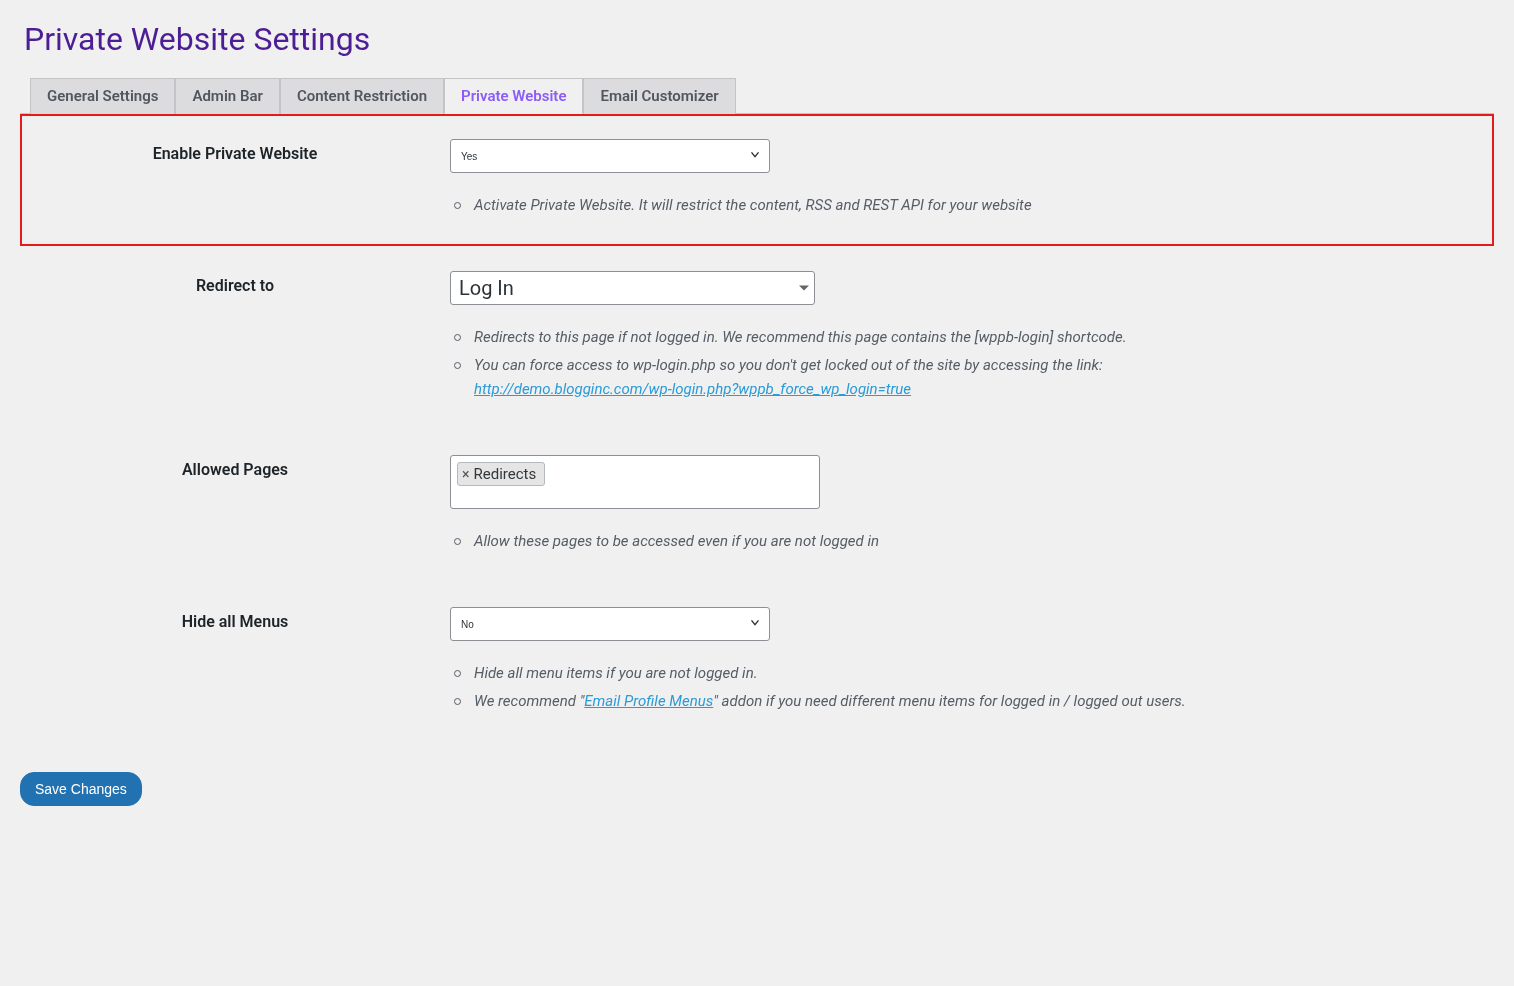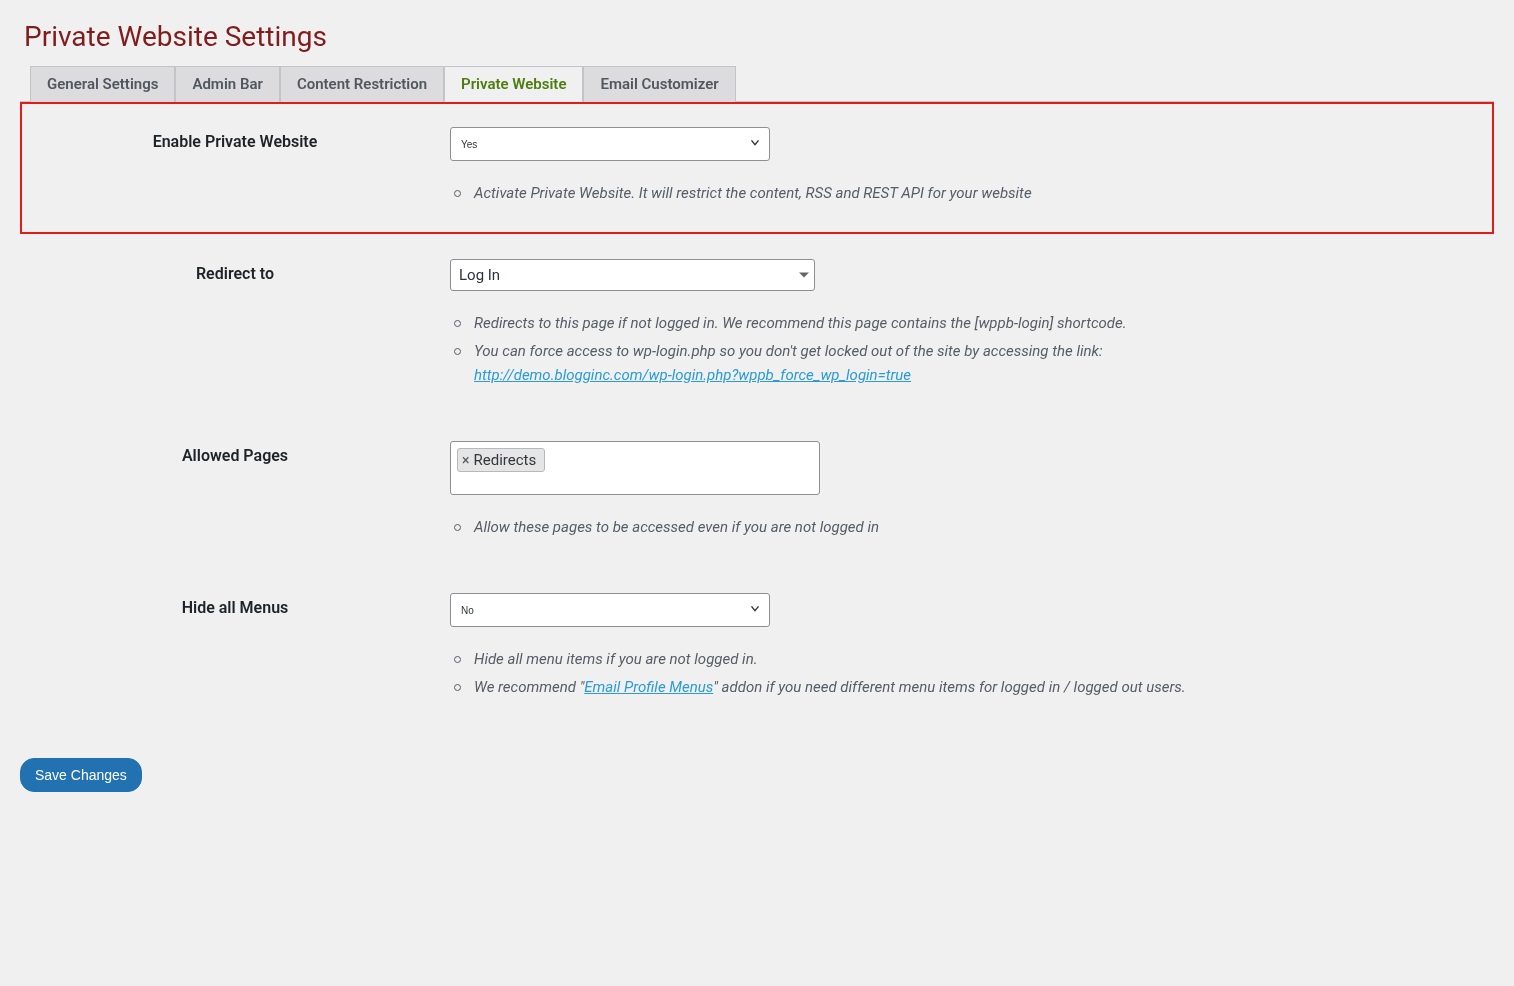--- a/index.html
+++ b/index.html
@@ -1,29 +1,29 @@
 <!DOCTYPE html>
 <html><head>
 <meta charset="utf-8">
 <style>
 * { box-sizing: border-box; margin: 0; padding: 0; }
 body { font-family: -apple-system, BlinkMacSystemFont, "Segoe UI", Roboto, Oxygen-Sans, Ubuntu, Cantarell, "Helvetica Neue", sans-serif; background: #f0f0f1; color: #1d2327; padding: 10px 20px; font-size: 14px; }
-h1 { font-size: 28px; font-weight: 400; margin: 10px 0 13px 4px; color: #7f1d1d; }
+h1 { font-size: 32px; font-weight: 400; margin: 10px 0 20px 4px; color: #4c1d95; }
 .nav-tabs { border-bottom: 1px solid #c3c4c7; margin-bottom: 0; display: flex; padding-left: 10px; }
 .nav-tab { display: inline-block; padding: 8px 16px; background: #dcdcde; border: 1px solid #c3c4c7; border-bottom: none; color: #50575e; font-size: 15px; font-weight: 600; cursor: pointer; margin-bottom: -1px; }
-.nav-tab.active { background: #f0f0f1; border-bottom: 1px solid #f0f0f1; color: #4d7c0f; }
+.nav-tab.active { background: #f0f0f1; border-bottom: 1px solid #f0f0f1; color: #8b5cf6; }
 .form-table { width: 100%; border-collapse: collapse; }
 .form-table tr.highlighted { outline: 2px solid #e21b1b; outline-offset: -2px; }
 .form-table th { text-align: center; vertical-align: top; padding: 30px 10px 30px 10px; width: 430px; font-size: 16px; font-weight: 600; color: #1d2327; }
 .form-table td { padding: 25px 10px 25px 0; vertical-align: top; }
 .select-wrap { position: relative; display: inline-block; }
 select.wp-select { appearance: none; -webkit-appearance: none; background: #fff; border: 1px solid #8c8f94; border-radius: 3px; padding: 6px 30px 6px 10px; font-size: 10px; min-height: 34px; width: 320px; color: #2c3338; cursor: pointer; }
 .select-wrap .chev { position: absolute; right: 8px; top: 50%; transform: translateY(-50%); pointer-events: none; color: #2c3338; }
 .select2-wrap { display: inline-block; position: relative; }
-.select2 { background: #fff; border: 1px solid #8c8f94; border-radius: 3px; padding: 4px 24px 4px 8px; width: 365px; min-height: 32px; font-size: 15px; color: #2c3338; cursor: pointer; display: flex; align-items: center; }
+.select2 { background: #fff; border: 1px solid #8c8f94; border-radius: 3px; padding: 4px 24px 4px 8px; width: 365px; min-height: 32px; font-size: 20px; color: #2c3338; cursor: pointer; display: flex; align-items: center; }
 .select2 .arrow { position: absolute; right: 6px; top: 50%; transform: translateY(-50%); width: 0; height: 0; border-left: 5px solid transparent; border-right: 5px solid transparent; border-top: 5px solid #666; }
 .tagbox { background: #fff; border: 1px solid #8c8f94; border-radius: 3px; padding: 6px; width: 370px; min-height: 54px; cursor: text; }
 .tag { display: inline-flex; align-items: center; background: #e5e5e5; border: 1px solid #b4b9be; border-radius: 3px; padding: 2px 8px 2px 4px; font-size: 15px; color: #32373c; }
 .tag .x { margin-right: 4px; color: #555; cursor: pointer; font-size: 14px; }
 ul.desc { list-style: none; margin-top: 20px; max-width: 870px; }
 ul.desc li { position: relative; padding-left: 24px; font-style: italic; color: #555d66; font-size: 15px; line-height: 1.6; margin-bottom: 4px; }
 ul.desc li::before { content: ""; position: absolute; left: 4px; top: 9px; width: 5px; height: 5px; border: 1px solid #555d66; border-radius: 50%; }
 ul.desc a { color: #2a9bd6; text-decoration: underline; }
 .submit { margin-top: 30px; }
 .button-primary { background: #2271b1; border: 1px solid #2271b1; color: #fff; padding: 8px 14px; font-size: 14px; border-radius: 14px; cursor: pointer; }

